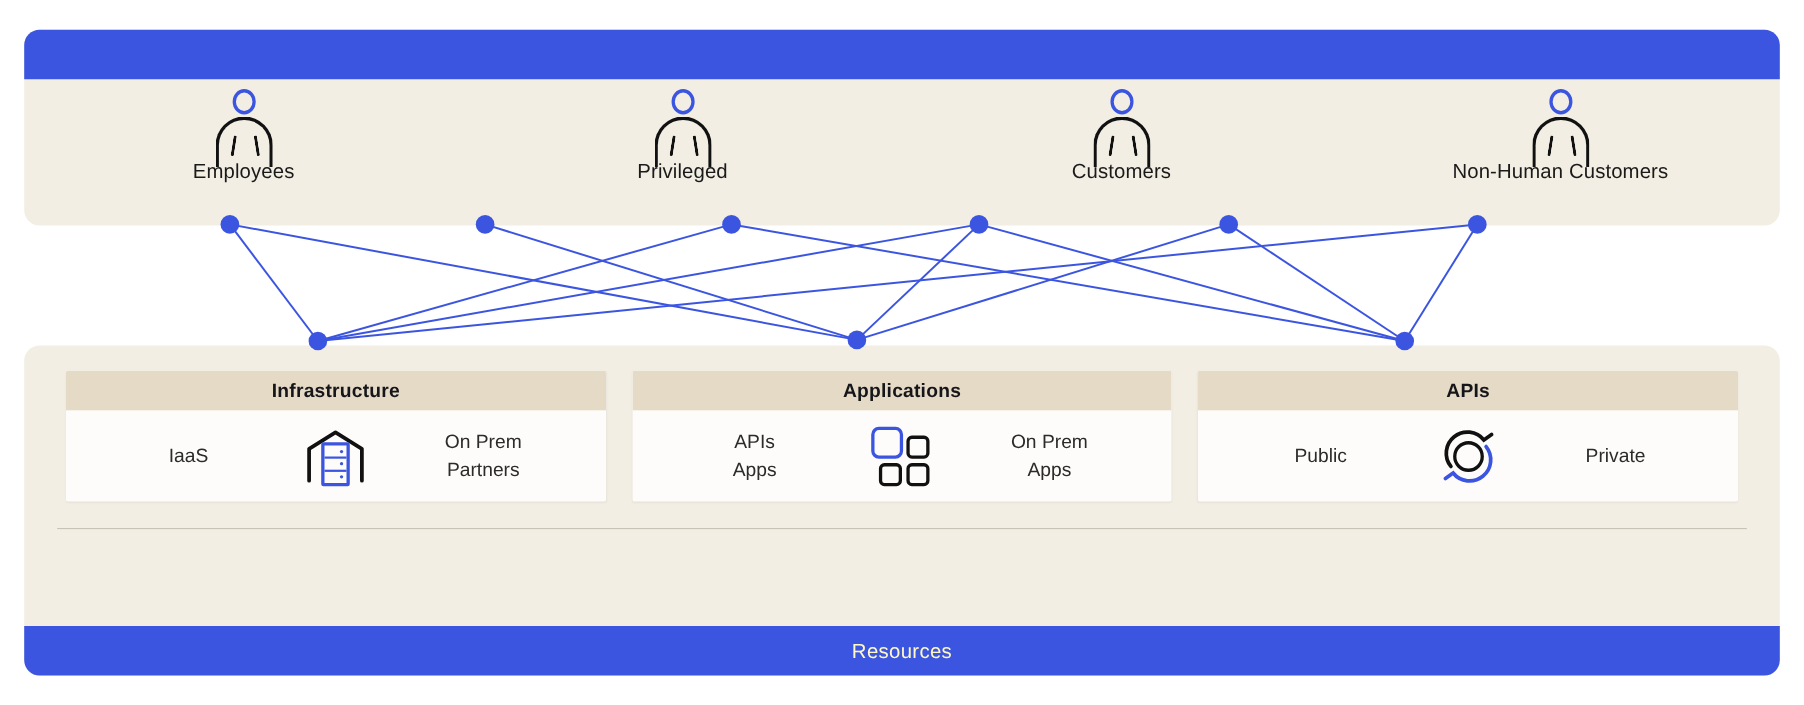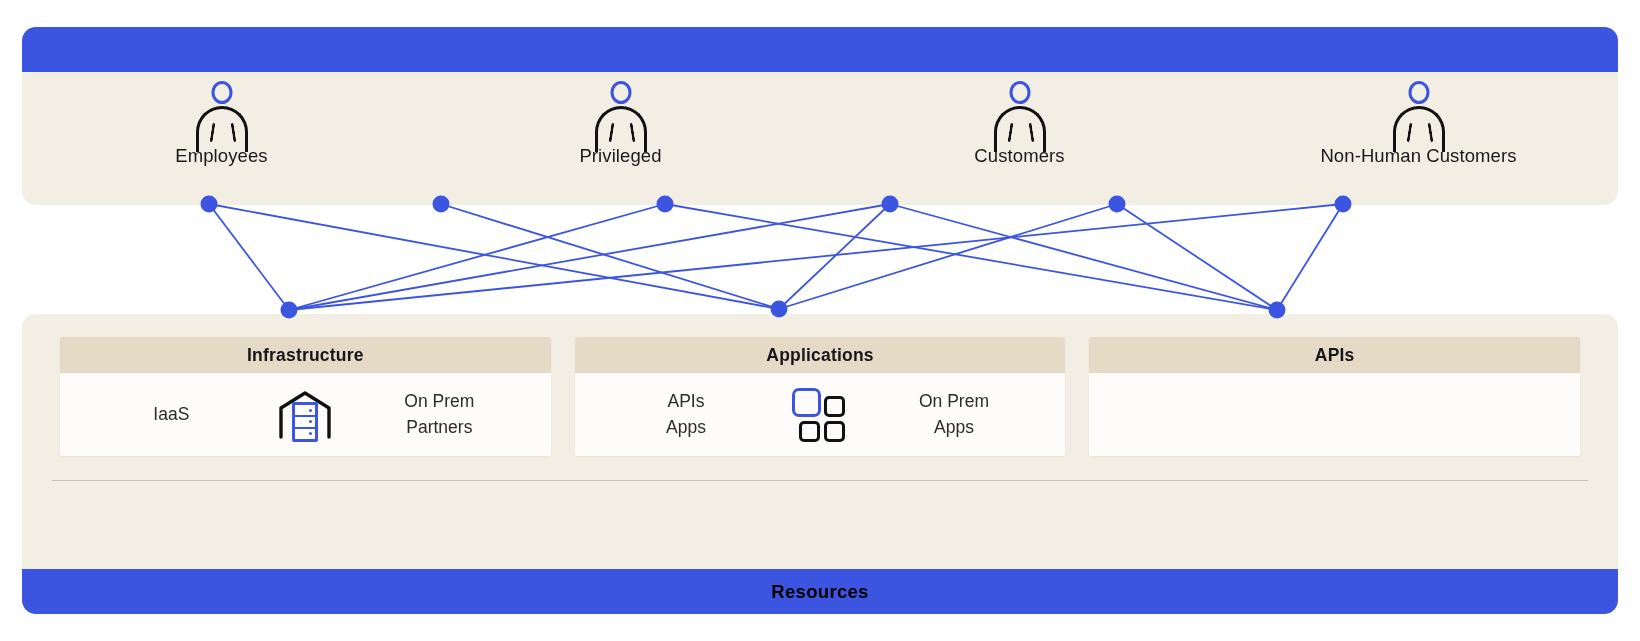--- a/index.html
+++ b/index.html
@@ -105,21 +105,21 @@
 
   .divider{
     position:absolute;left:30px;right:30px;top:166px;height:0;
     border-top:1.6px solid #C9C3B6;
   }
   .resources-bar{
     position:absolute;left:0;bottom:0;width:100%;height:45px;
     background:#3B55E0;border-radius:0 0 14px 14px;
     display:flex;align-items:center;justify-content:center;
   }
-  .resources-label{color:#000000;font-size:18.5px;font-weight:bold;letter-spacing:.3px;}
+  .resources-label{color:#fef9c3;font-size:18.5px;font-weight:normal;letter-spacing:.3px;}
 
   
   .links{position:absolute;left:0;top:0;width:1640px;height:641px;pointer-events:none;}
 </style>
 </head>
 <body>
 
 <div class="stage">
 
   <div class="identities-panel">
@@ -212,20 +212,31 @@
           </div>
           <div class="card-text">
             <div>On Prem</div>
             <div>Apps</div>
           </div>
         </div>
       </div>
 
       <div class="card">
         <div class="card-head">APIs</div>
+        <div class="card-body">
+          <div class="card-text">Public</div>
+          <div class="card-icon">
+            <div class="api-core"></div>
+            <svg width="62" height="62" viewBox="0 0 62 62" style="position:absolute;left:0;top:0">
+              <path d="M15 40 A 18 18 0 0 1 45 16 L52 11" fill="none" stroke="#111111" stroke-width="3.4" stroke-linecap="round"></path>
+              <path d="M47 22 A 18 18 0 0 1 17 46 L10 51" fill="none" stroke="#3B55E0" stroke-width="3.4" stroke-linecap="round"></path>
+            </svg>
+          </div>
+          <div class="card-text">Private</div>
+        </div>
       </div>
 
     </div>
 
     <div class="divider"></div>
 
     <div class="resources-bar">
       <span class="resources-label">Resources</span>
     </div>
   </div>

